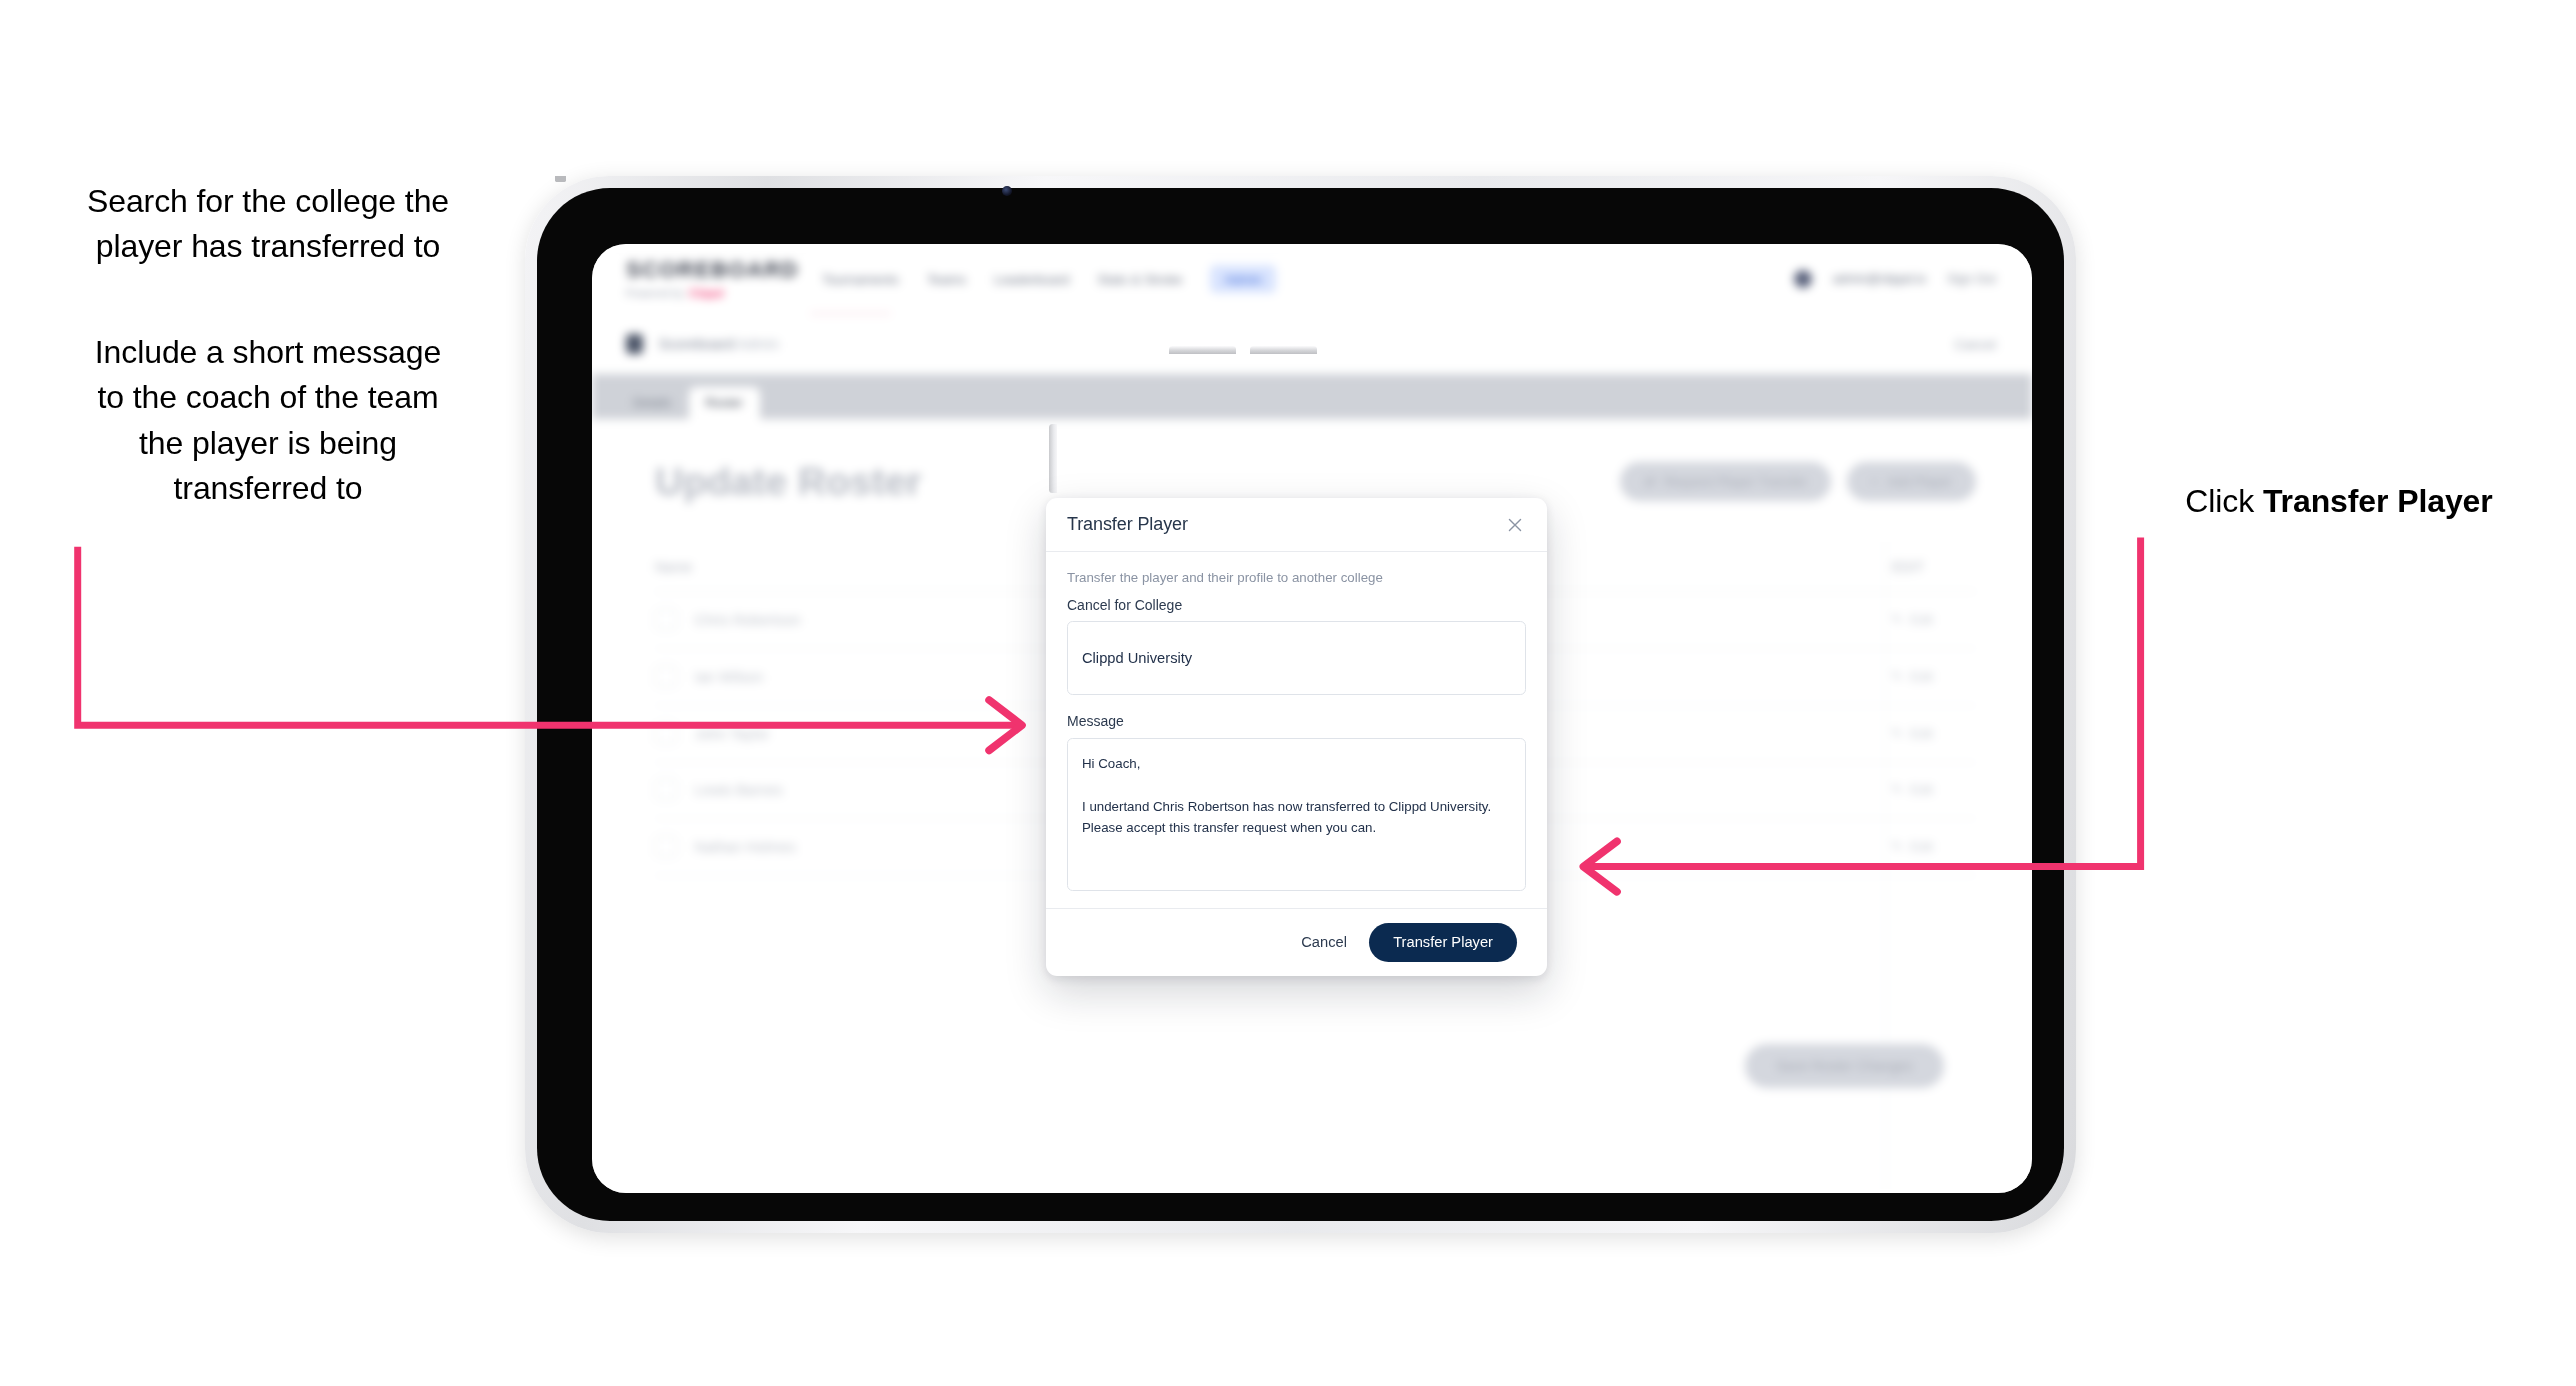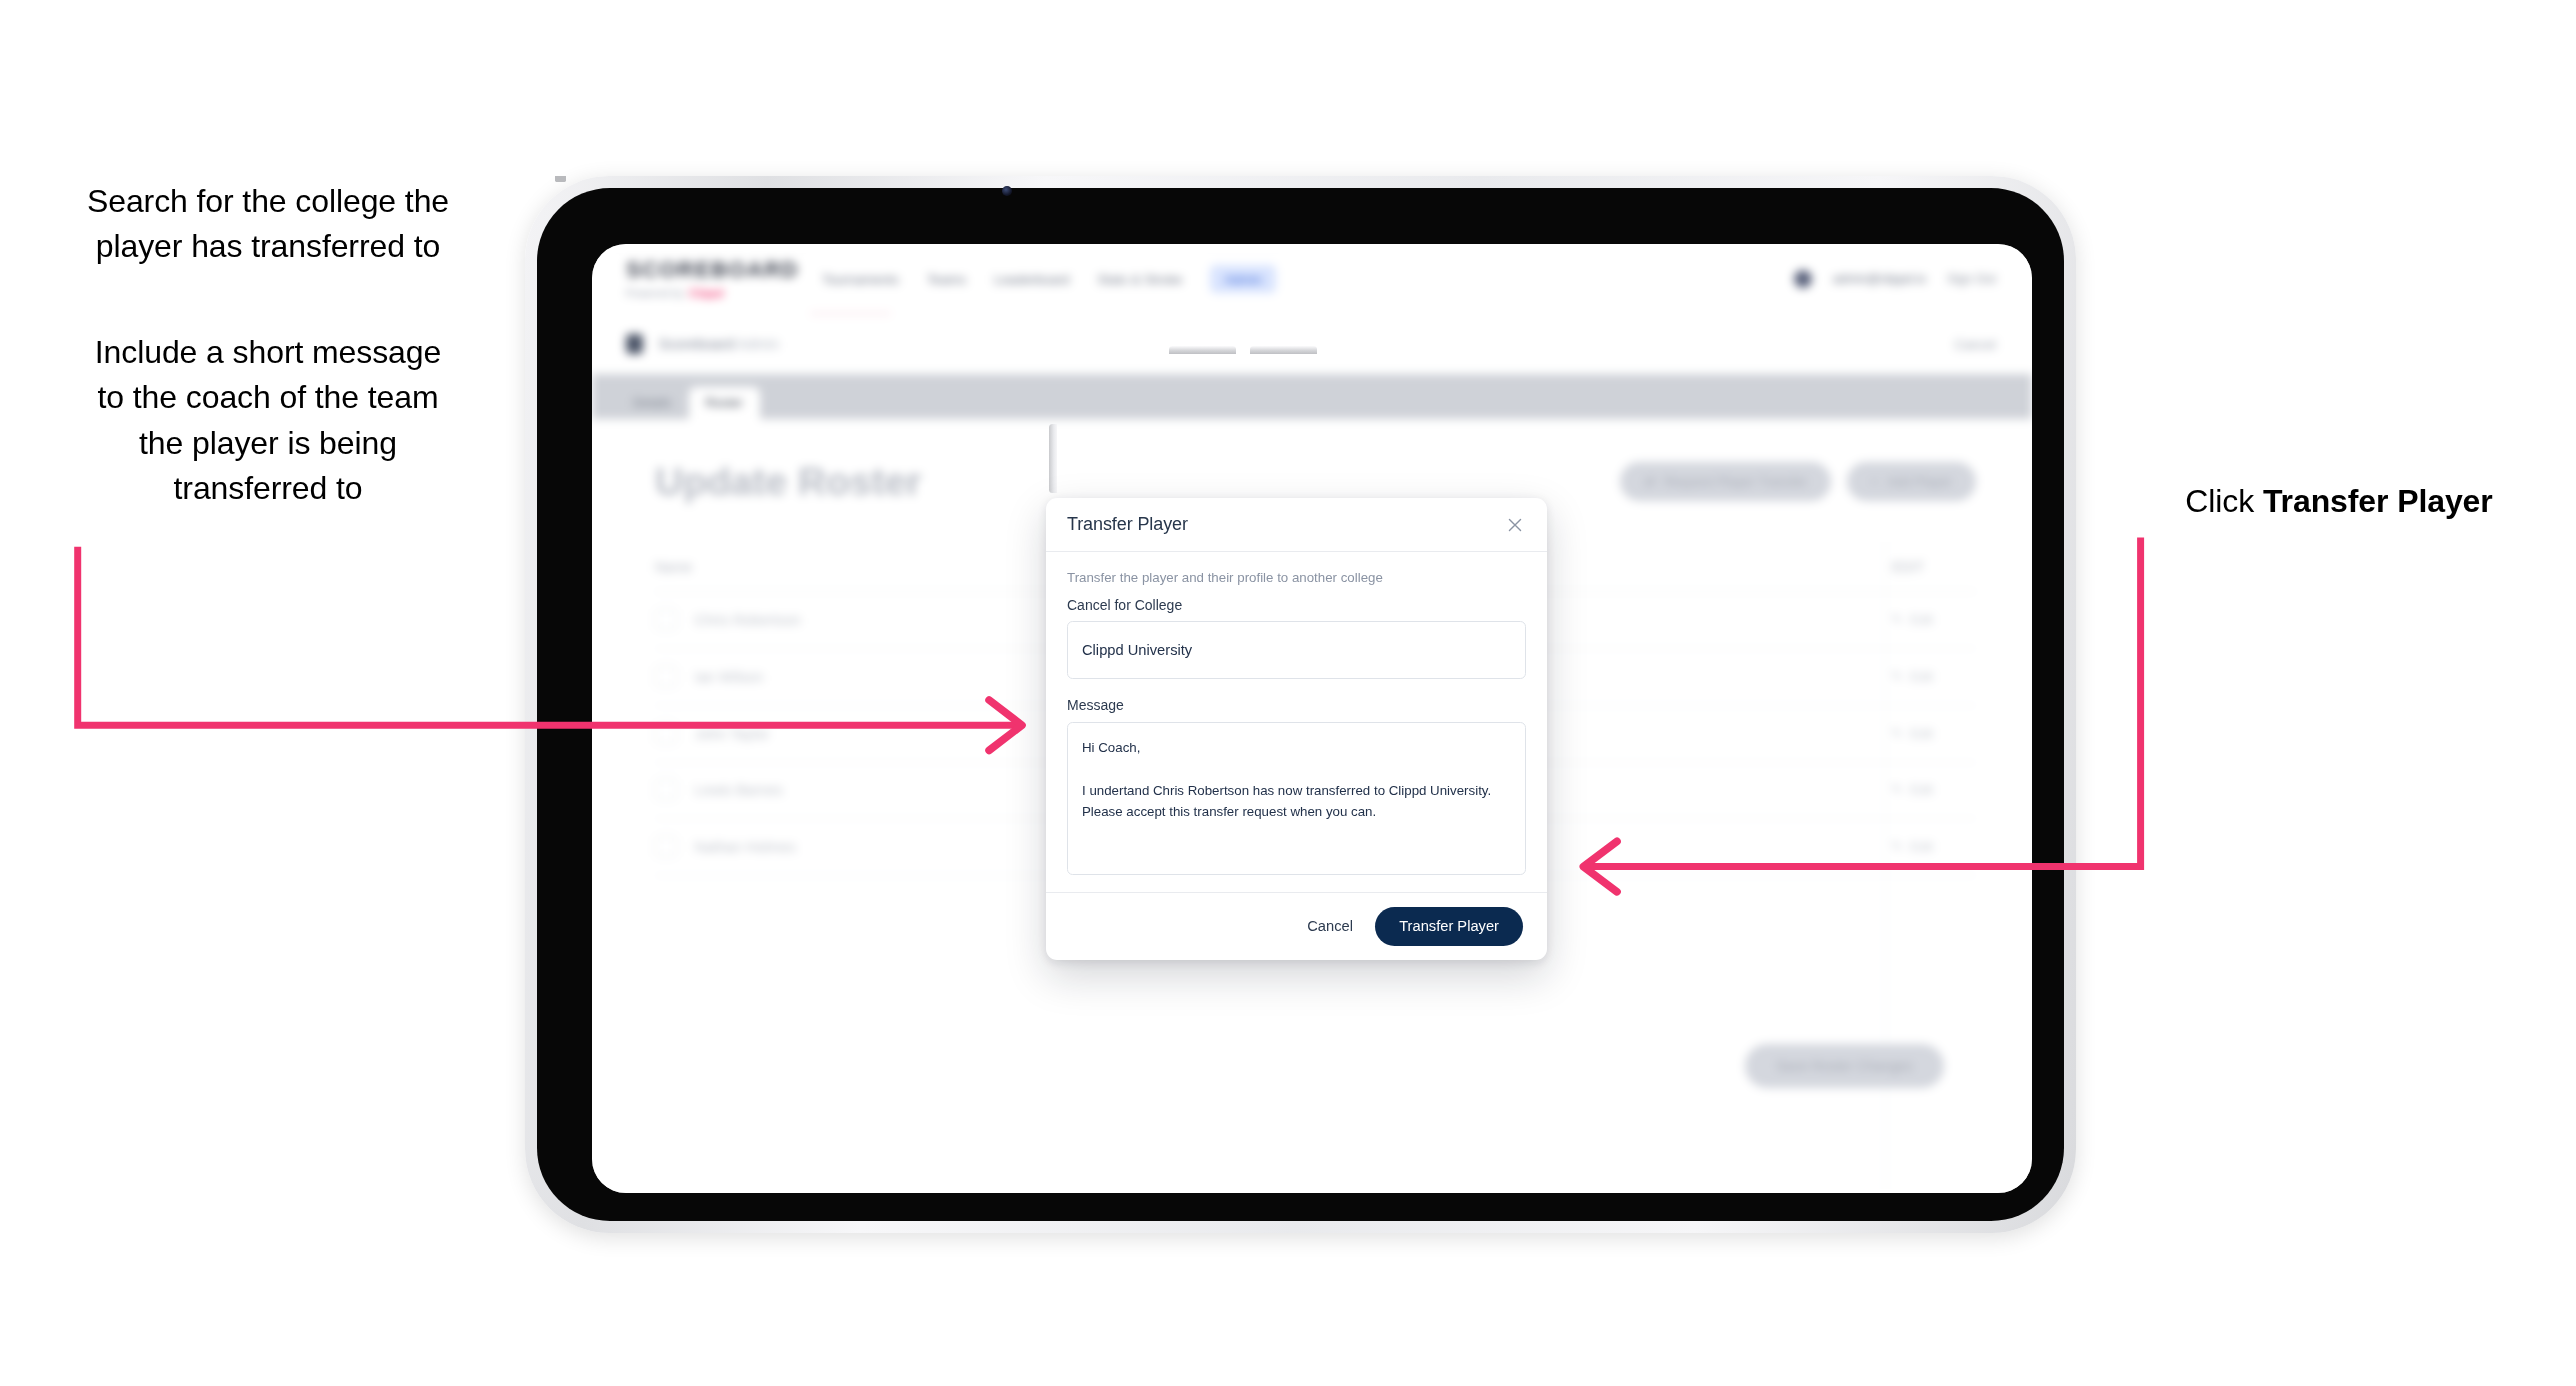--- a/index.html
+++ b/index.html
@@ -226,21 +226,21 @@
   }
   .field-label {
     font-size: 14px; color: #2c3a4f; margin-bottom: 8.4px;
   }
   .text-input {
     width: 100%;
     box-sizing: border-box;
     border: 0.7px solid #dfe3e9;
     border-radius: 5.6px;
     background: #ffffff;
-    padding: 20px 14px;
+    padding: 28px 14px;
     font-size: 14.7px;
     color: #22314a;
     font-family: "Liberation Sans", sans-serif;
     outline: none;
   }
   .field-gap { height: 18px; }
   .text-area {
     width: 100%;
     box-sizing: border-box;
     border: 0.7px solid #dfe3e9;
@@ -250,21 +250,21 @@
     height: 153px;
     resize: none;
     font-size: 13.3px;
     line-height: 1.62;
     color: #22314a;
     font-family: Liberation Sans, sans-serif;
     outline: none;
   }
   .modal-footer {
     border-top: 0.7px solid #e9ebef;
-    padding: 14px 24px;
+    padding: 14px 30px;
     display: flex; justify-content: flex-end; gap: 18px;
   }
   .btn-cancel {
     background: none; border: none; cursor: pointer;
     font-size: 14.7px; color: #2c3a4f;
     font-family: "Liberation Sans", sans-serif;
     padding: 7px 4.2px;
   }
   .btn-primary {
     background: #0b2a50; color: #ffffff; border: none; cursor: pointer;

